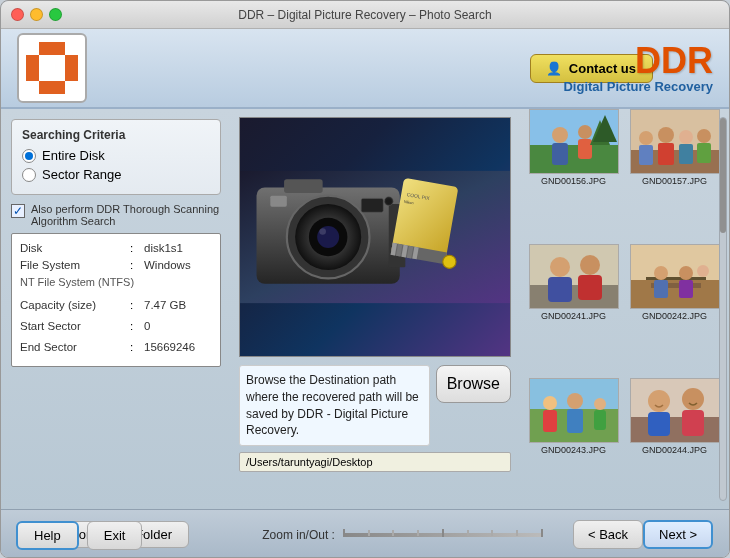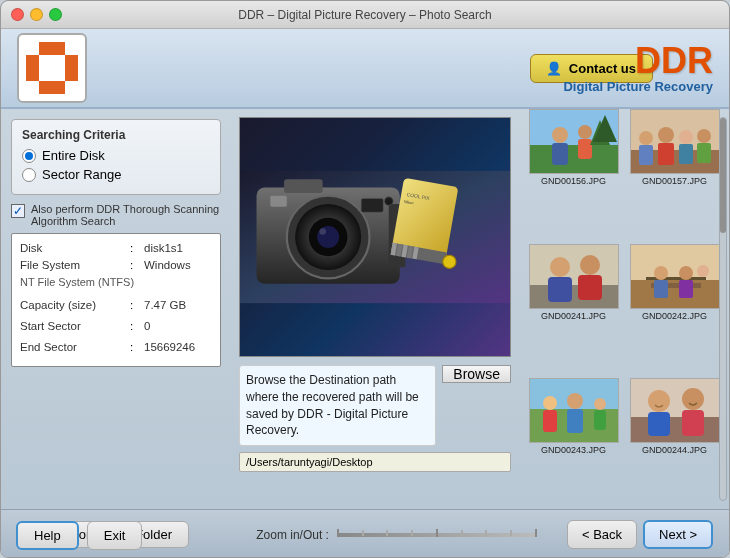--- a/index.html
+++ b/index.html
@@ -191,23 +191,23 @@
       color: #222;
       line-height: 1.4;
       border: 1px solid #ccc;
       background: #f0f8ff;
       padding: 6px;
       border-radius: 3px;
     }
     .browse-btn {
       background: linear-gradient(to bottom, #f5f5f5, #ddd);
       border: 1px solid #999;
-      border-radius: 0;
-      padding: 0 10px;
-      font-size: 14px;
+      border-radius: 8px;
+      padding: 9px 10px;
+      font-size: 16px;
       cursor: pointer;
       white-space: nowrap;
     }
     .path-field {
       background: #f0f0e0;
       border: 1px solid #aaa;
       padding: 3px 6px;
       font-size: 11px;
       flex: 1;
       border-radius: 2px;
@@ -266,21 +266,21 @@
       border: 2px solid #4090d0;
     }
     .zoom-section {
       display: flex;
       align-items: center;
       gap: 8px;
       margin-left: auto;
     }
     .zoom-label { font-size: 12px; color: #333; }
     .nav-btns {
-      display: flex; gap: 6px;
+      display: flex; 
       margin-left: 20px;
     }
     .nav-btn {
       background: linear-gradient(to bottom, #f0f0f0, #d8d8d8);
       border: 1px solid #aaa;
       border-radius: 6px;
       padding: 5px 14px;
       font-size: 13px;
       cursor: pointer;
     }

